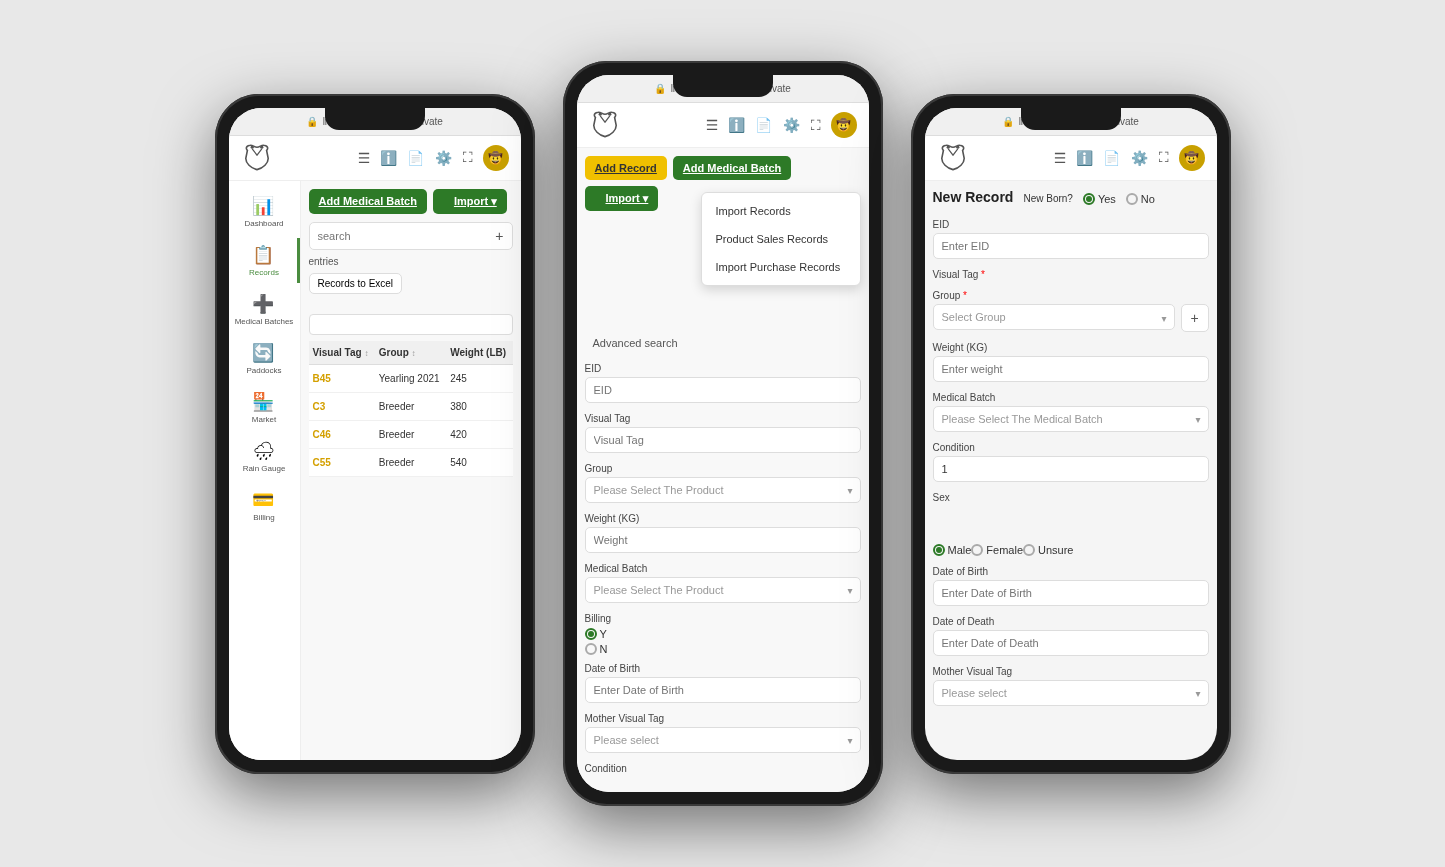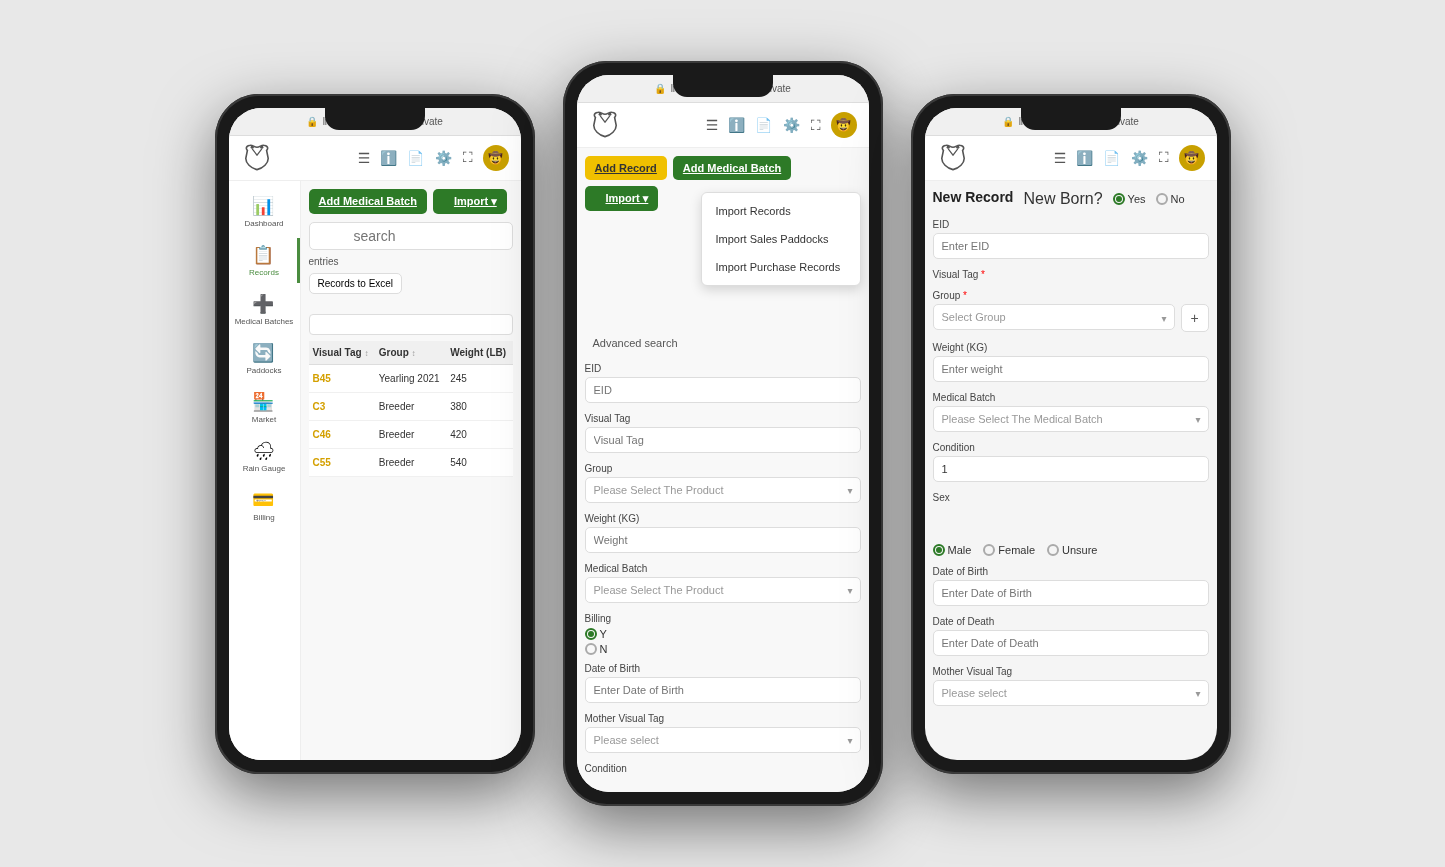--- a/index.html
+++ b/index.html
@@ -174,24 +174,23 @@
       background: white;
       border: 1px solid #ddd;
       border-radius: 5px;
       padding: 5px 8px;
       margin-bottom: 6px;
       gap: 6px;
     }
     .search-bar input {
       border: none;
       outline: none;
-      font-size: 14px;
+      font-size: 11px;
       flex: 1;
       background: transparent;
-      margin-left: 36px;
     }
 
     
     .entries-row {
       font-size: 10px;
       color: #555;
       margin-bottom: 6px;
     }
 
     
@@ -340,21 +339,20 @@
       justify-content: center;
       cursor: pointer;
       font-size: 14px;
       color: #555;
       flex-shrink: 0;
     }
 
     
     .sex-row {
       display: flex;
-      gap: 12px;
       align-items: center;
       margin-top: 41px;
     }
 
     
     .dropdown-menu {
       background: white;
       border: 1px solid #ddd;
       border-radius: 6px;
       box-shadow: 0 4px 12px rgba(0,0,0,0.15);
@@ -557,21 +555,21 @@
     </div>
     <div class="phone2-content">
       <div class="toolbar">
         <button class="btn btn-yellow">Add Record</button>
         <button class="btn btn-green">Add Medical Batch</button>
         <button class="btn btn-import">Import ▾</button>
       </div>
 
       <div class="dropdown-menu">
         <div class="dropdown-item">Import Records</div>
-        <div class="dropdown-item">Import Sales Paddocks</div>
+        <div class="dropdown-item">Product Sales Records</div>
         <div class="dropdown-item">Import Purchase Records</div>
       </div>
       <div style="margin-top: 120px;">
         <div class="advanced-search-header">
           <span class="advanced-search-label">Advanced search</span>
         </div>
         <div class="form-group">
           <label class="form-label">EID</label>
           <input class="form-input" placeholder="EID" style="">
         </div>
@@ -652,21 +650,21 @@
         <span class="header-icon">📄</span>
         <span class="header-icon">⚙️</span>
         <span class="header-icon">⛶</span>
         <div class="avatar-icon">🤠</div>
       </div>
     </div>
     <div class="form-container">
 
       <div style="display:flex; align-items:center; gap:10px; margin-bottom:10px;">
         <span class="form-title">New Record</span>
-        <span style="font-size:16px; color:#333;">New Born?</span>
+        <span style="font-size:10px; color:#333;">New Born?</span>
         <div class="radio-label">
           <div class="radio-dot checked"></div>
           <span>Yes</span>
         </div>
         <div class="radio-label">
           <div class="radio-dot"></div>
           <span>No</span>
         </div>
       </div>
 

